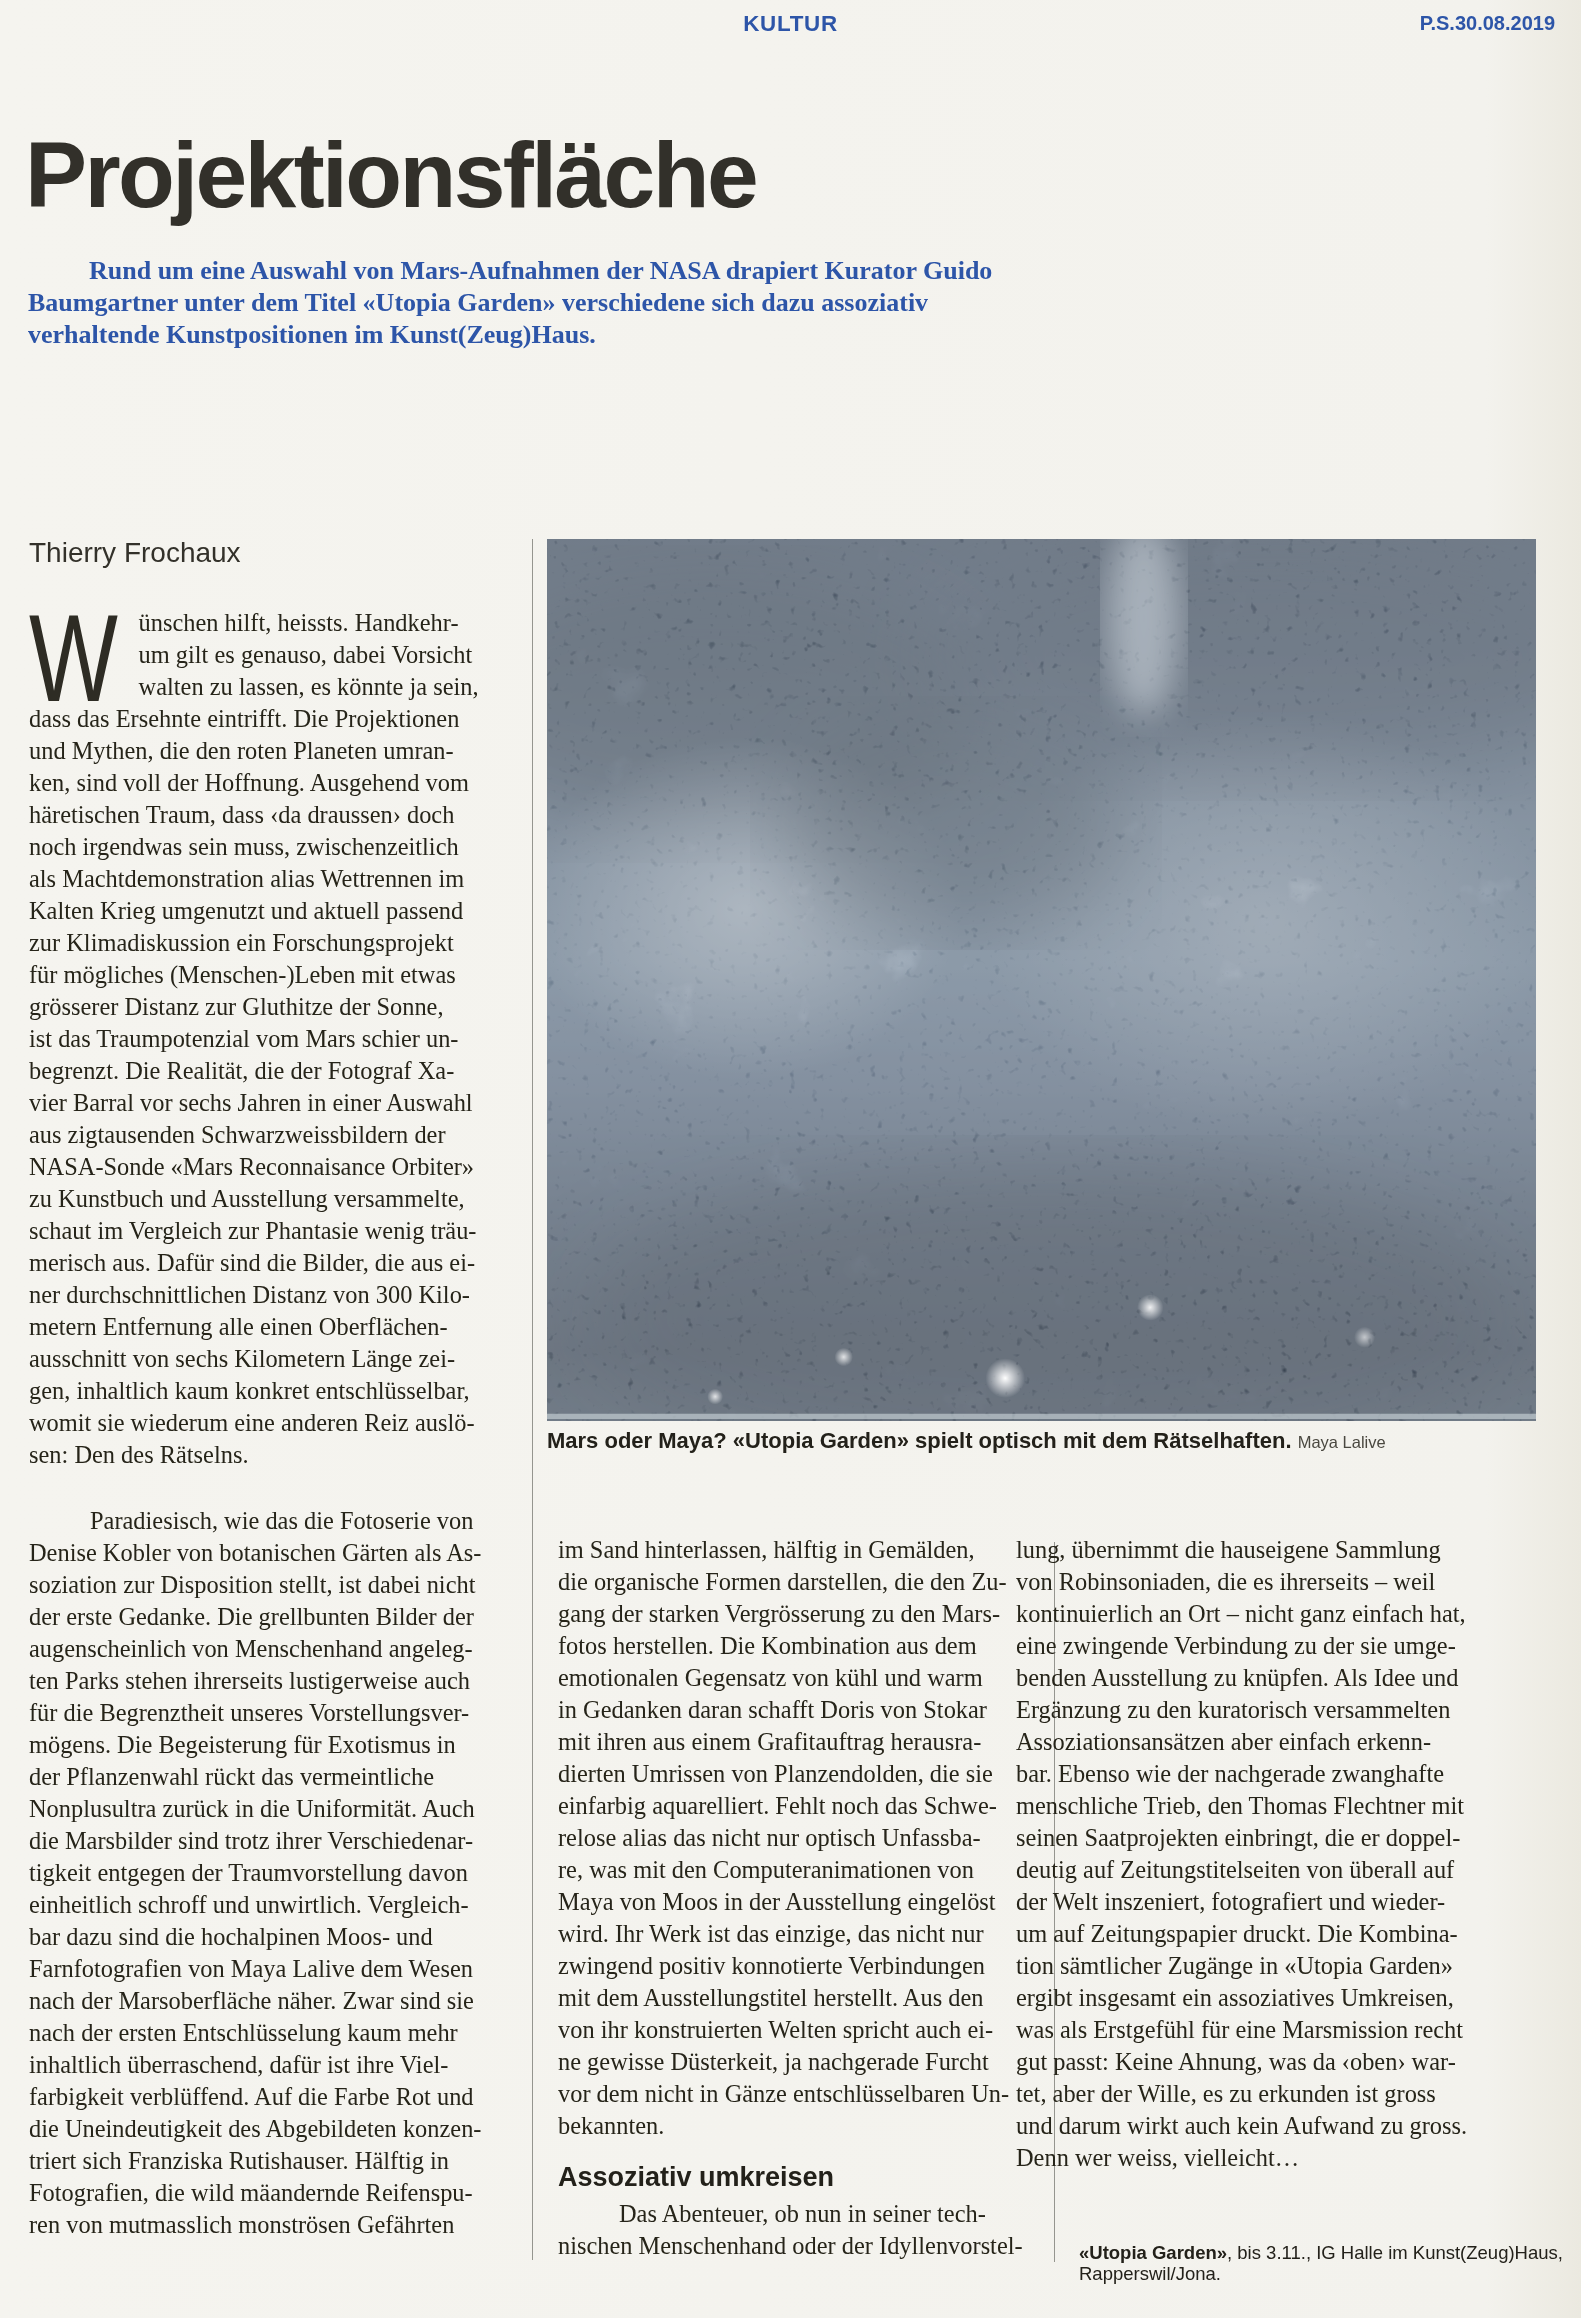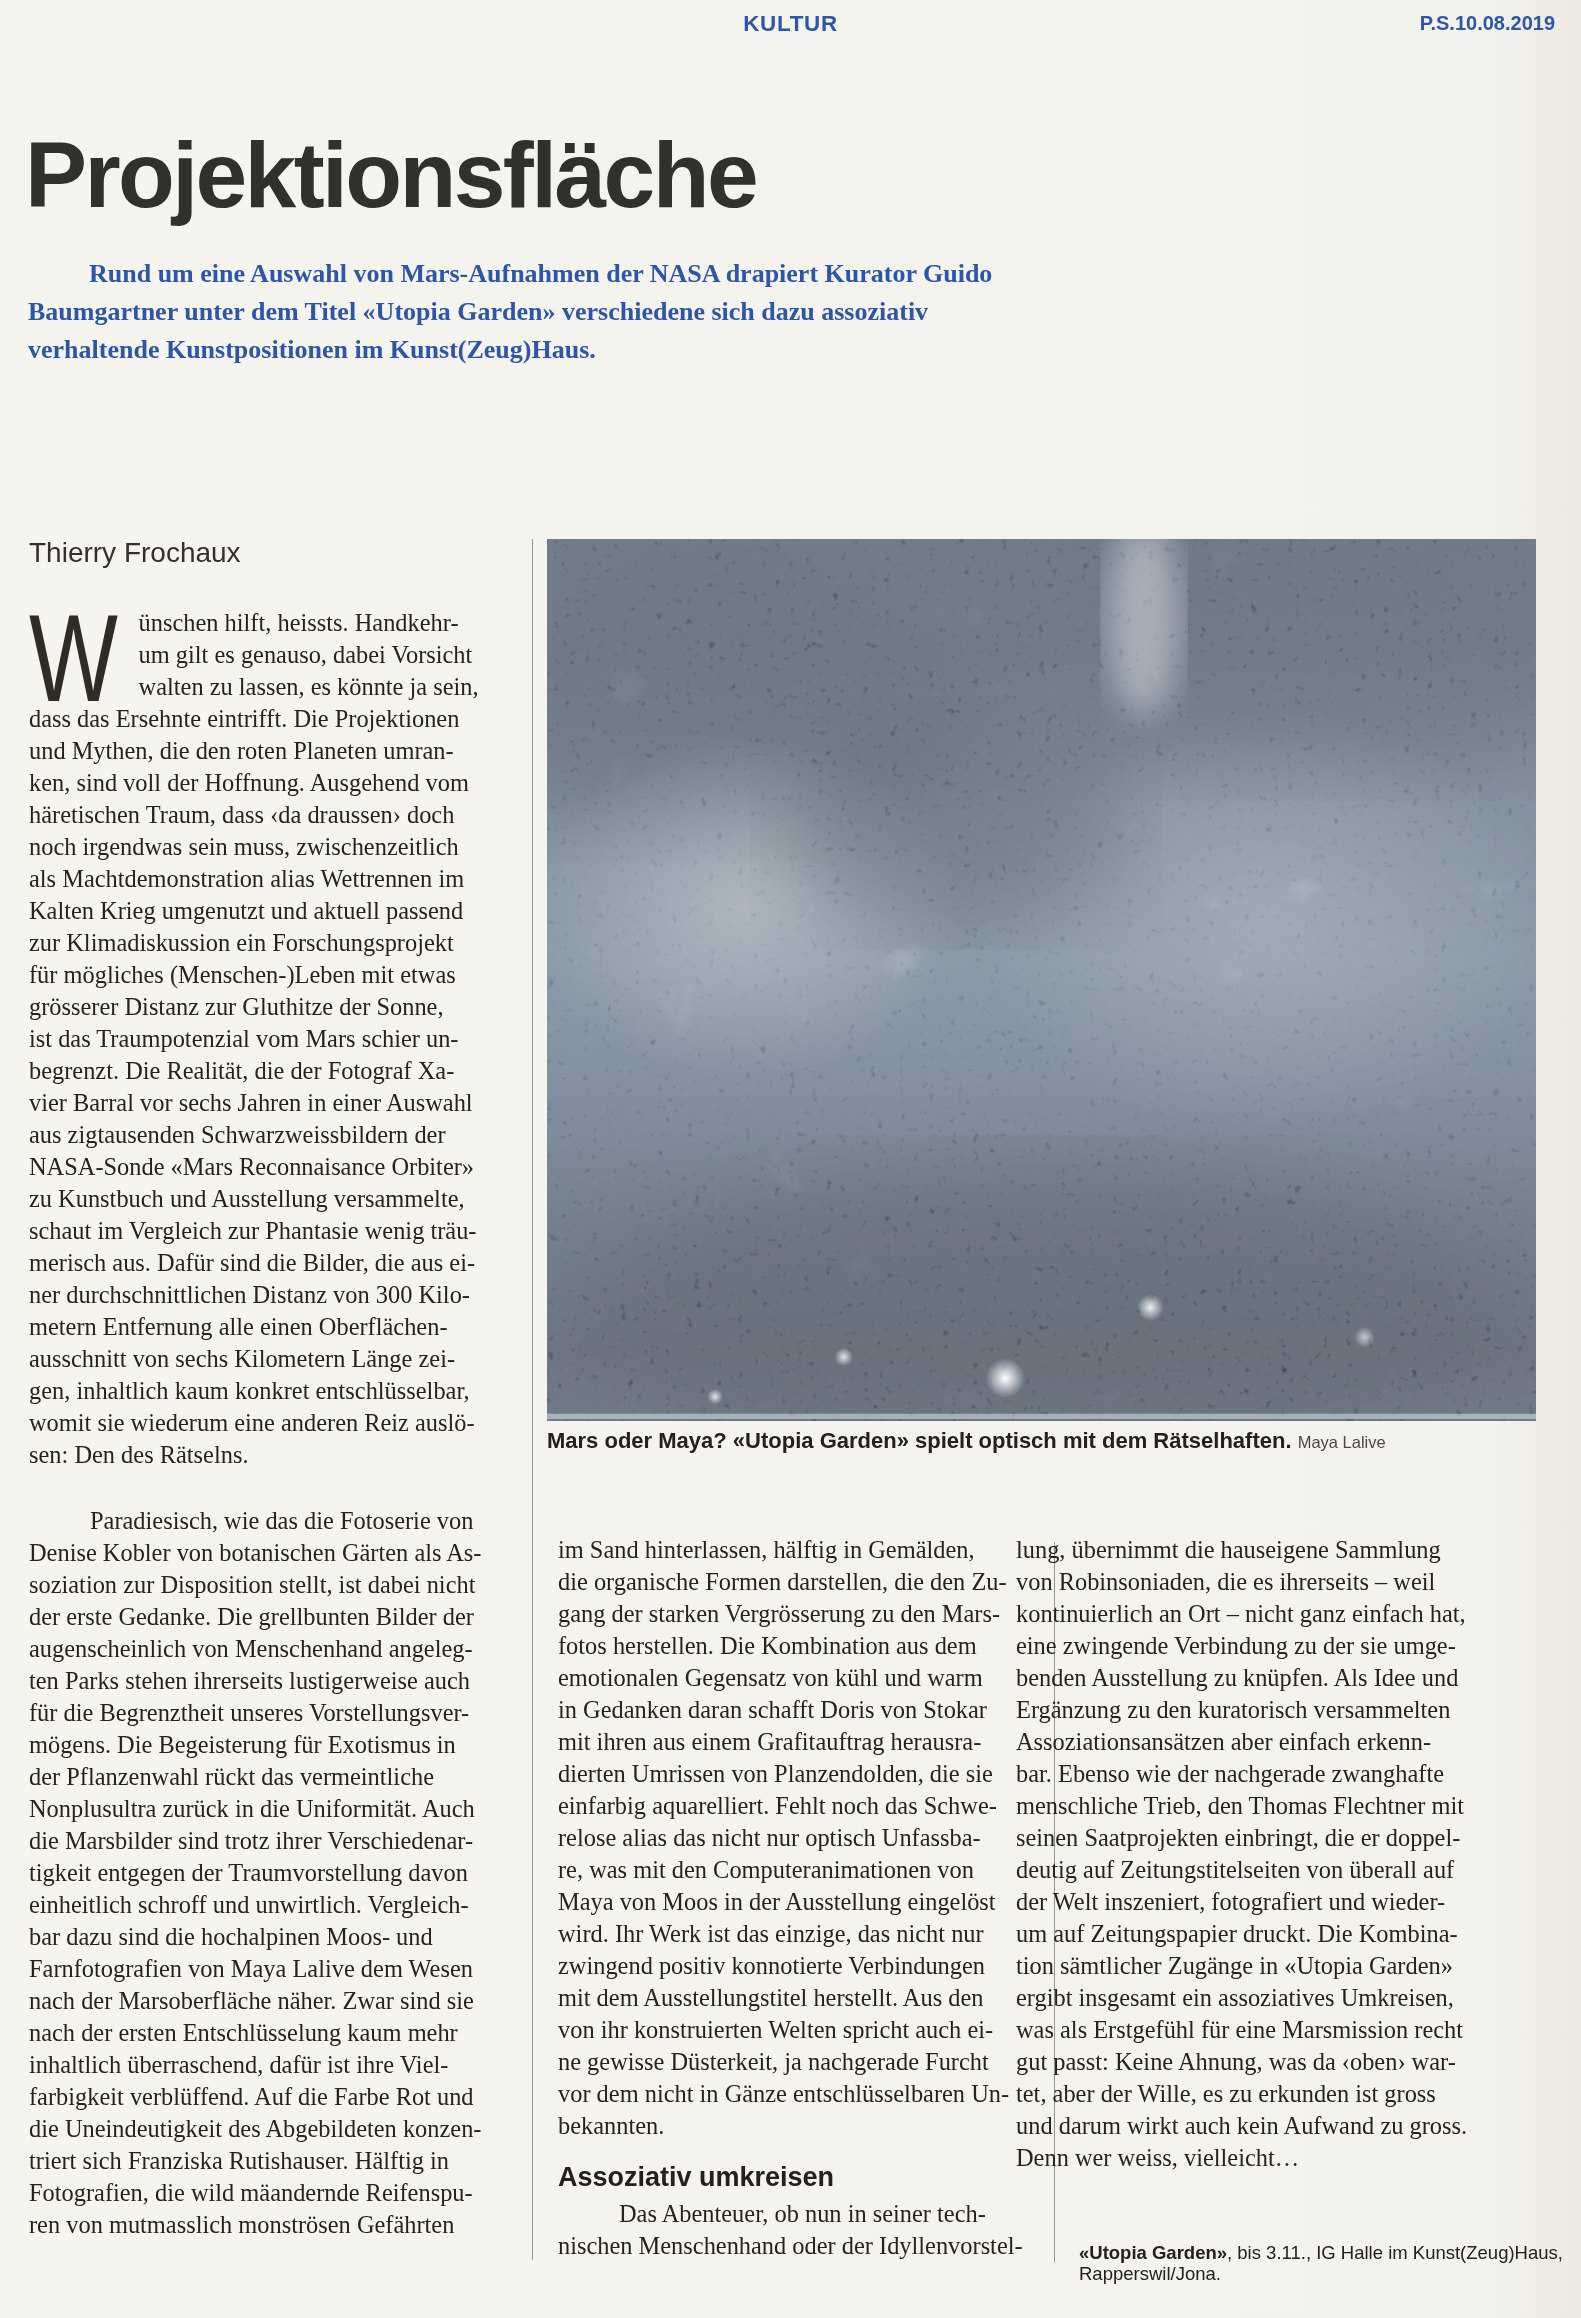--- a/index.html
+++ b/index.html
@@ -17,21 +17,21 @@
   }
   .abs{position:absolute;}
   
   .kultur{top:10.6px;left:0;right:0;text-align:center;font-weight:bold;font-size:22.4px;
           letter-spacing:0.7px;color:var(--accent);}
   .issue{top:12px;right:26px;font-weight:bold;font-size:20px;color:var(--accent);}
   
   .headline{top:129px;left:25px;font-weight:bold;font-size:93px;letter-spacing:-2.6px;
             color:var(--headline);line-height:1;}
   .lede{top:255px;left:28px;width:989px;font-family:"Liberation Serif",serif;
-        font-weight:bold;font-size:26px;line-height:38px;color:var(--accent);
+        font-weight:bold;font-size:26px;line-height:32px;color:var(--accent);
         white-space:pre-line;text-indent:61px;}
   .byline{top:537px;left:29px;font-size:28px;color:#33312a;}
   
   .serifcol{font-family:"Liberation Serif",serif;font-size:24.4px;line-height:32px;
             color:var(--ink);white-space:pre-line;}
   .col1top{top:575px;left:29px;width:499px;}
   .dc{float:left;width:99px;height:94px;margin:1.3px 10.6px 0 0;position:relative;}
   .dc span{position:absolute;left:0;top:-12px;display:block;
            font-family:"Liberation Sans",sans-serif;font-weight:400;
            font-size:124px;line-height:124px;color:#2e2c24;
@@ -55,21 +55,21 @@
   .indent{text-indent:61px;}
   .exhibit{top:2242px;left:1079px;width:488px;font-size:18.5px;line-height:21px;color:#23211a;}
   .exhibit b{font-weight:bold;}
   .pagenum{top:2279px;left:0;right:0;text-align:center;font-size:22.4px;font-weight:600;
            color:var(--pagenum);margin-top:40px;}
 </style>
 </head>
 <body>
 
 <div class="abs kultur">KULTUR</div>
-<div class="abs issue">P.S.10.08.2019</div>
+<div class="abs issue">P.S.30.08.2019</div>
 
 <h1 class="abs headline">Projektionsfläche</h1>
 <p class="abs lede">Rund um eine Auswahl von Mars-Aufnahmen der NASA drapiert Kurator Guido
 Baumgartner unter dem Titel «Utopia Garden» verschiedene sich dazu assoziativ
 verhaltende Kunstpositionen im Kunst(Zeug)Haus.</p>
 <div class="abs byline">Thierry Frochaux</div>
 
 <div class="abs serifcol col1top">
   <span class="dc"><span>W</span></span><span>ünschen hilft, heissts. Handkehr-
 um gilt es genauso, dabei Vorsicht

